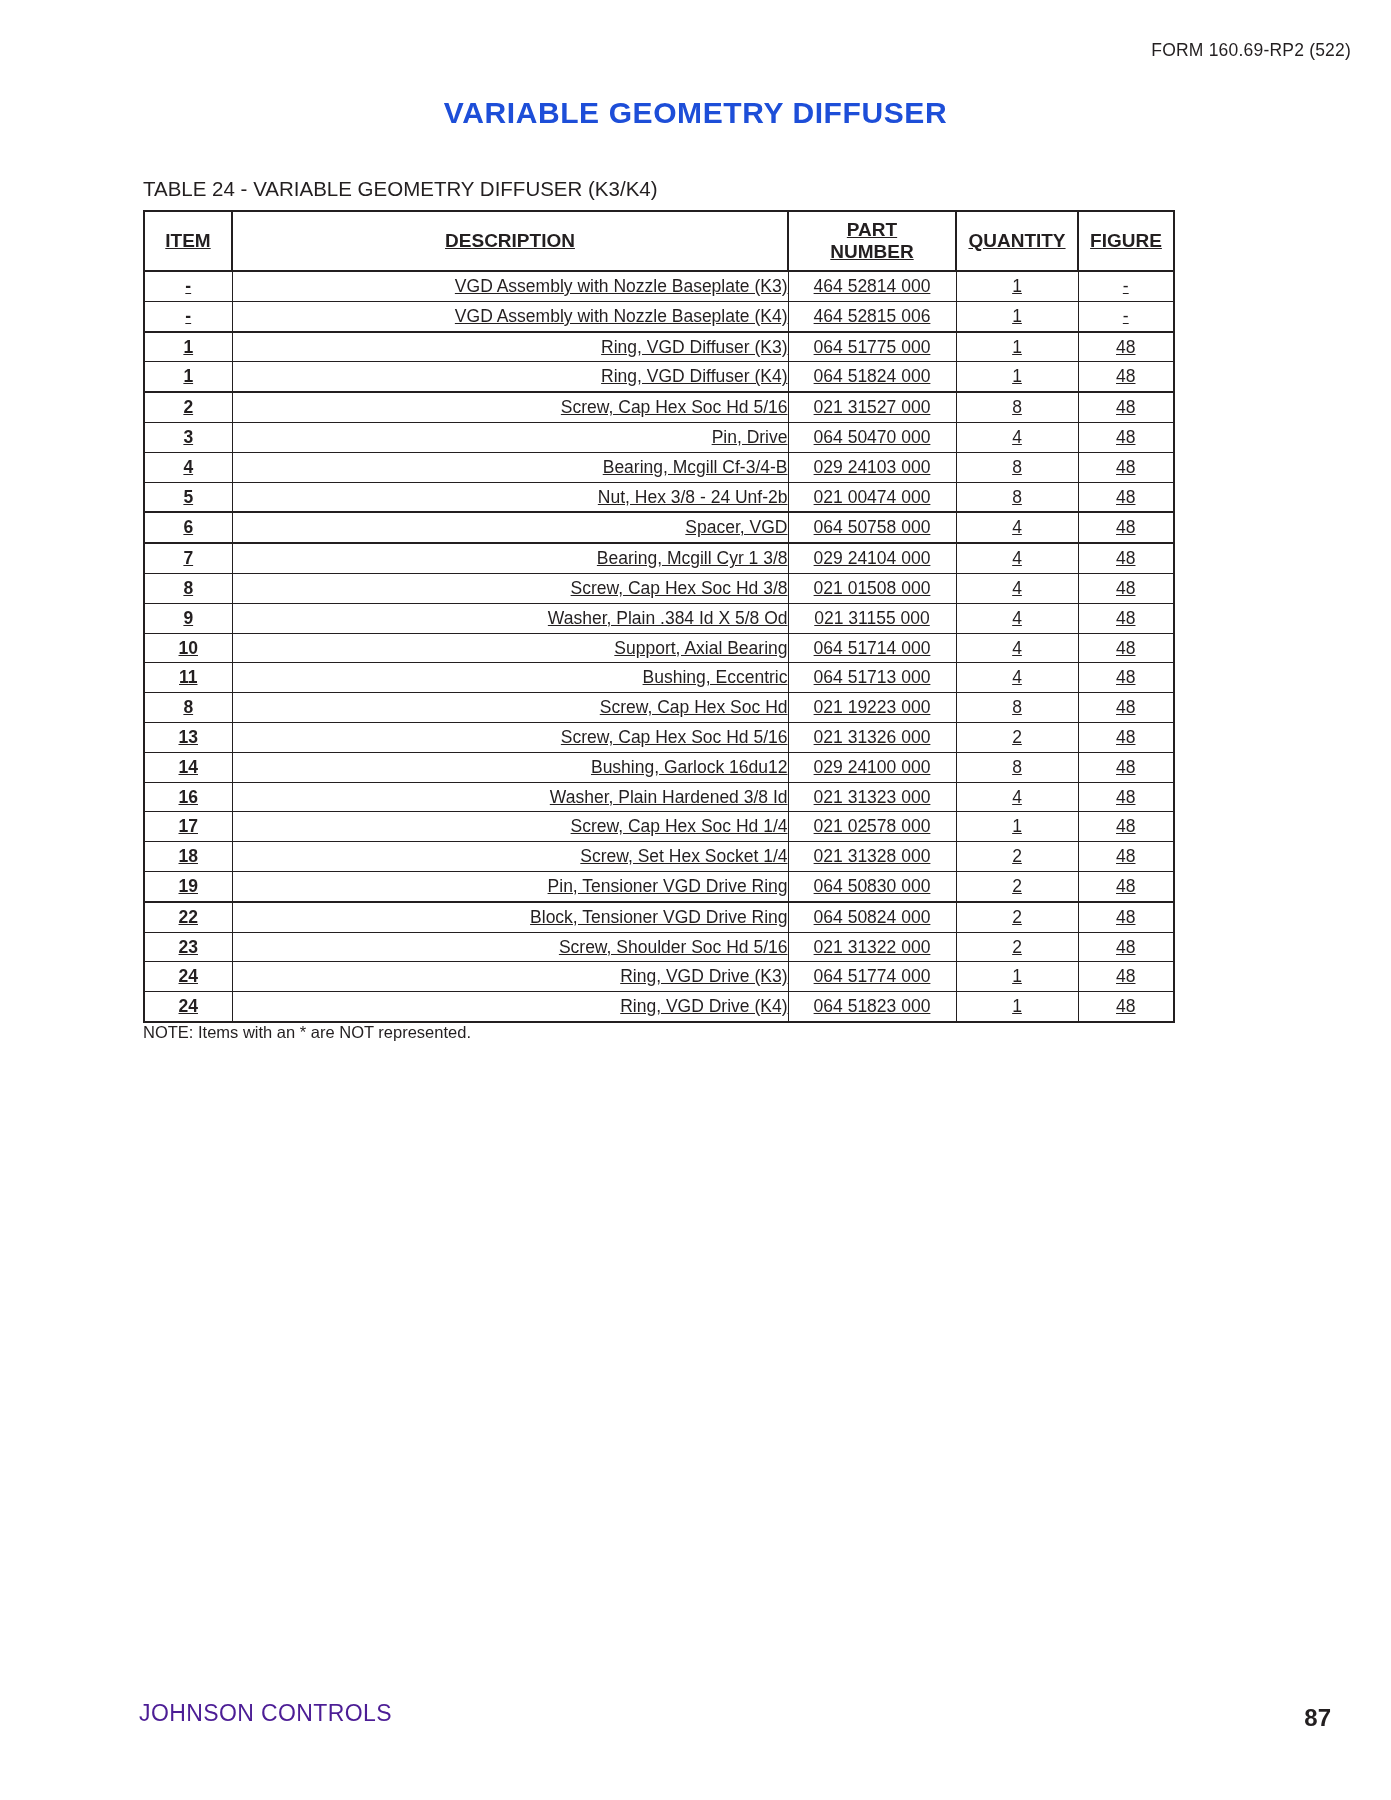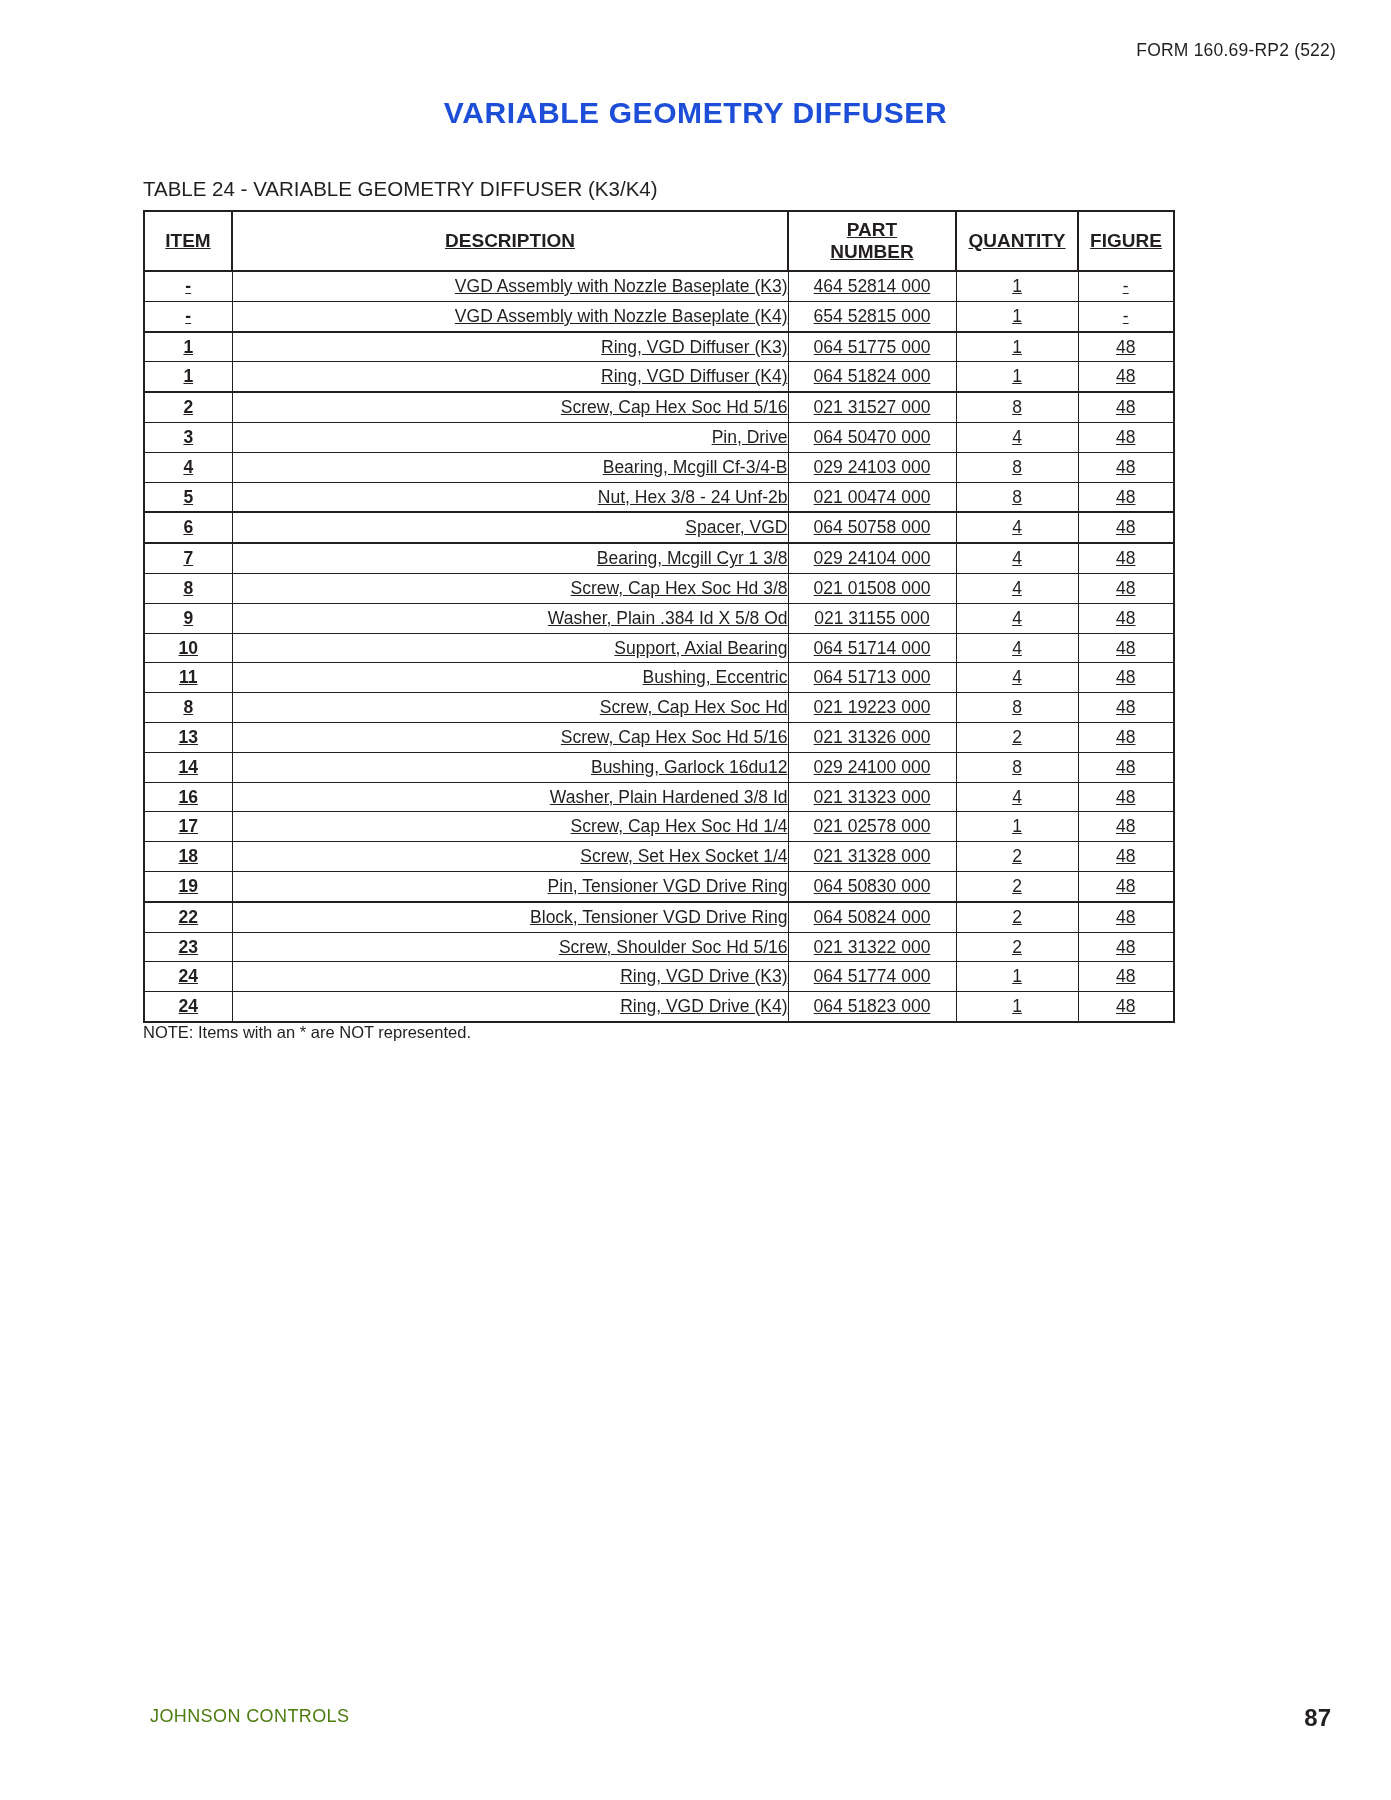--- a/index.html
+++ b/index.html
@@ -16,21 +16,21 @@
     width: 1391px;
     height: 1800px;
     margin: 0 auto;
     background: #ffffff;
     box-sizing: border-box;
     overflow: hidden;
   }
   .form-header {
     position: absolute;
     top: 40px;
-    right: 55px;
+    right: 40px;
     font-size: 17.5px;
     letter-spacing: 0.2px;
     white-space: nowrap;
     color: #231f20;
   }
   .doc-title {
     position: absolute;
     top: 96px;
     left: 0;
     width: 100%;
@@ -121,24 +121,24 @@
   .table-note {
     position: absolute;
     top: 1023px;
     left: 143px;
     font-size: 16.5px;
     color: #231f20;
   }
   .footer-left {
     position: absolute;
     bottom: 73px;
-    left: 150px;
-    font-size: 18px;
+    left: 139px;
+    font-size: 23px;
     letter-spacing: 0.4px;
-    color: #4d7c0f;
+    color: #4c1d95;
   }
   .footer-page {
     position: absolute;
     bottom: 68px;
     right: 60px;
     font-size: 24px;
     font-weight: bold;
     color: #231f20;
     text-align: right;
   }
@@ -181,21 +181,21 @@
       <tr>
             <td class="cell-item">-</td>
             <td class="cell-desc">VGD Assembly with Nozzle Baseplate (K3)</td>
             <td class="cell-part">464 52814 000</td>
             <td class="cell-qty">1</td>
             <td class="cell-fig">-</td>
           </tr>
           <tr class="sep-below">
             <td class="cell-item">-</td>
             <td class="cell-desc">VGD Assembly with Nozzle Baseplate (K4)</td>
-            <td class="cell-part">654 52815 000</td>
+            <td class="cell-part">464 52815 006</td>
             <td class="cell-qty">1</td>
             <td class="cell-fig">-</td>
           </tr>
           <tr>
             <td class="cell-item">1</td>
             <td class="cell-desc">Ring, VGD Diffuser (K3)</td>
             <td class="cell-part">064 51775 000</td>
             <td class="cell-qty">1</td>
             <td class="cell-fig">48</td>
           </tr>

